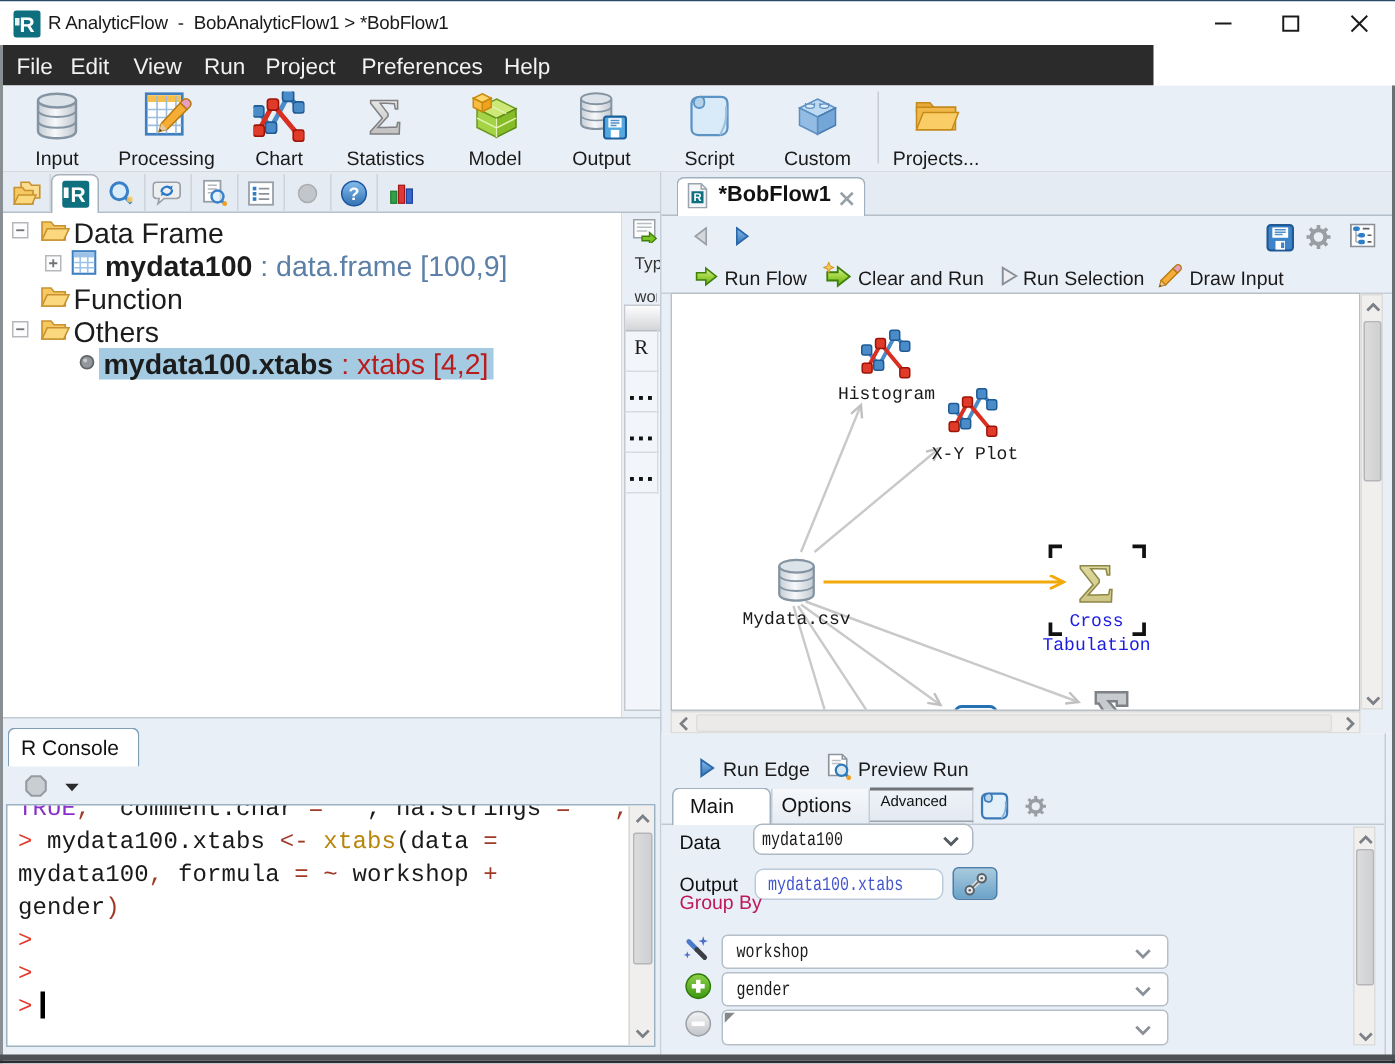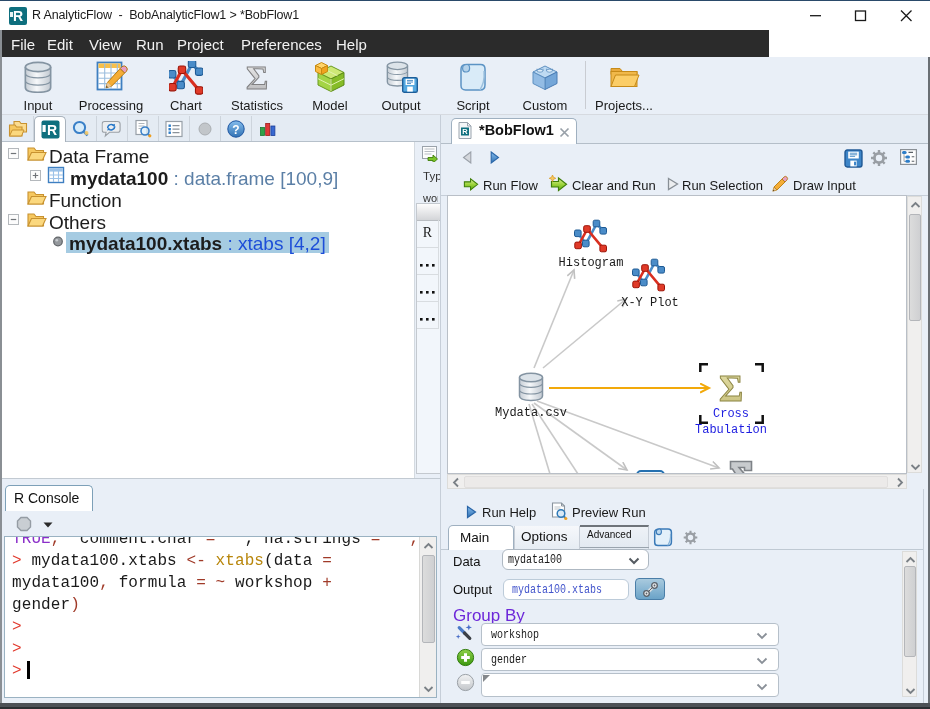--- a/index.html
+++ b/index.html
@@ -297,21 +297,21 @@
         <path d="M1,4 h6 l2,2.5 H16.5 v9.5 H1 z" fill="#f6c860" stroke="#c89230" stroke-width="1.1"></path>
         <path d="M1,16 L4.5,8.5 H19 L15.5,16 z" fill="#fbd87e" stroke="#c89230" stroke-width="1.1"></path>
       </g>
 <circle cx="56" cy="99.5" r="4.3" fill="#94989c" stroke="#606468" stroke-width="1.2"></circle>
       <circle cx="54.8" cy="98.3" r="1.3" fill="#c8ccd0"></circle>
 </svg>
 <div class="trow" style="left:47px;top:4px">Data Frame</div>
 <div class="trow" style="left:68px;top:26px"><b>mydata100</b><span class="tsub"> : data.frame [100,9]</span></div>
 <div class="trow" style="left:47px;top:48px">Function</div>
 <div class="trow" style="left:47px;top:70px">Others</div>
-<div class="trow" style="left:64px;top:90px;height:20px;background:#a5cbe2;padding:1px 3px 0 3px"><b>mydata100.xtabs</b><span class="tsub" style="color:#1d4ed8"> : xtabs [4,2]</span></div>
+<div class="trow" style="left:64px;top:90px;height:20px;background:#a5cbe2;padding:1px 3px 0 3px"><b>mydata100.xtabs</b><span class="tsub" style="color:#b91c1c"> : xtabs [4,2]</span></div>
 </div>
 
 <div class="ab" id="strip">
 <svg class="ab" style="left:7px;top:4px" width="18" height="16" viewBox="0 0 18 16">
       <rect x="0.5" y="0.5" width="14" height="12" fill="#fdfdfd" stroke="#9aa2aa"></rect>
       <path d="M2.5,3 h10 M2.5,5.5 h10 M2.5,8 h7" stroke="#b8bec4" stroke-width="1"></path>
       <path d="M6,11.5 h5 v-2.5 l4.5,4 L11,17 v-2.5 h-5 z" fill="#7bc428" stroke="#3f7f0a" stroke-width="0.9"></path>
     </svg>
 <div class="ab" style="left:8px;top:28px;width:17px;overflow:hidden;font-size:11.5px;color:#333">Type</div>
 <div class="ab" style="left:8px;top:50px;width:15px;overflow:hidden;font-size:11px;color:#333">wor</div>
@@ -522,21 +522,21 @@
           <path d="M1.5,2 L5.5,6 L9.5,2" fill="none" stroke="#7a8086" stroke-width="1.8"></path>
         </svg>
 </div>
 </div>
 </div>
 
 <div class="ab" id="rpanel">
 <svg class="ab" style="left:25px;top:16px" width="11" height="14" viewBox="0 0 11 14">
       <path d="M1.5,1.5 L9.5,7 L1.5,12.5 z" fill="url(#gblu)" stroke="#2a66a8" stroke-width="1.2"></path>
     </svg>
-<div class="ab" style="left:41px;top:16px;font-size:13px;color:#1a1a1a">Run Help</div>
+<div class="ab" style="left:41px;top:16px;font-size:13px;color:#1a1a1a">Run Edge</div>
 <svg class="ab" style="left:110px;top:13px" width="17" height="19" viewBox="0 0 17 19">
       <path d="M1.5,1 h9 l3,3 v11 H1.5 z" fill="#fff" stroke="#8a949e" stroke-width="1.1"></path>
       <path d="M10.5,1 v3 h3" fill="none" stroke="#8a949e" stroke-width="1"></path>
       <path d="M3.5,5 h6 M3.5,7 h6" stroke="#b8bec4" stroke-width="0.9"></path>
       <circle cx="10" cy="11.5" r="3.8" fill="#cfe4f4" fill-opacity="0.8" stroke="#2f7ab8" stroke-width="1.5"></circle>
       <path d="M12.7,14.2 l2,2" stroke="#2f7ab8" stroke-width="1.8"></path>
       <circle cx="14.8" cy="16.5" r="1.6" fill="#f0a020"></circle>
     </svg>
 <div class="ab" style="left:131px;top:16px;font-size:13px;color:#1a1a1a">Preview Run</div>
 <div class="ab" style="left:0;top:60px;width:482px;height:1px;background:#bfc9d3"></div>
@@ -580,21 +580,21 @@
 <div class="ab" style="left:194px;top:89px;width:30px;height:22px;background:linear-gradient(#a9cade,#6ba3c8);border:1px solid #4a7ea8;border-radius:4px;box-sizing:border-box">
 <svg style="position:absolute;left:6px;top:2px" width="17" height="17" viewBox="0 0 17 17">
         <path d="M4.5,12.5 L12.5,4.5" stroke="#d8dcde" stroke-width="3.2"></path>
         <path d="M4.5,12.5 L12.5,4.5" stroke="#5a6068" stroke-width="1"></path>
         <circle cx="12.5" cy="4.5" r="2.8" fill="#e8eaec" stroke="#5a6068" stroke-width="1.3"></circle>
         <circle cx="4.5" cy="12.5" r="2.8" fill="#e8eaec" stroke="#5a6068" stroke-width="1.3"></circle>
         <circle cx="12.5" cy="4.5" r="0.9" fill="#5a6068"></circle>
         <circle cx="4.5" cy="12.5" r="0.9" fill="#5a6068"></circle>
       </svg>
     </div>
-<div class="ab" style="left:12px;top:117px;font-size:17px;color:#6d28d9">Group By</div>
+<div class="ab" style="left:12px;top:105px;font-size:13px;color:#be185d">Group By</div>
 <svg class="ab" style="left:14px;top:134px" width="19" height="19" viewBox="0 0 19 19">
       <path d="M4.2,4.7 L9.5,10" stroke="#4a7ac8" stroke-width="3.2" stroke-linecap="round"></path>
       <path d="M9.5,10 L14.8,15.3" stroke="#3c4046" stroke-width="3.2" stroke-linecap="round"></path>
       <path d="M13.8,1.2 l0.8,2.4 2.4,0.8 -2.4,0.8 -0.8,2.4 -0.8,-2.4 -2.4,-0.8 2.4,-0.8 z" fill="#4a6ec8"></path>
       <path d="M3.2,11.2 l0.6,1.8 1.8,0.6 -1.8,0.6 -0.6,1.8 -0.6,-1.8 -1.8,-0.6 1.8,-0.6 z" fill="#4a6ec8"></path>
     </svg>
 <svg class="ab" style="left:15px;top:159px" width="19" height="19" viewBox="0 0 19 19">
       <circle cx="9.5" cy="9.5" r="8.1" fill="url(#gplus)" stroke="#2e7a0a" stroke-width="1"></circle>
       <path d="M9.5,5.2 V13.8 M5.2,9.5 H13.8" stroke="#fff" stroke-width="3"></path>
     </svg>

